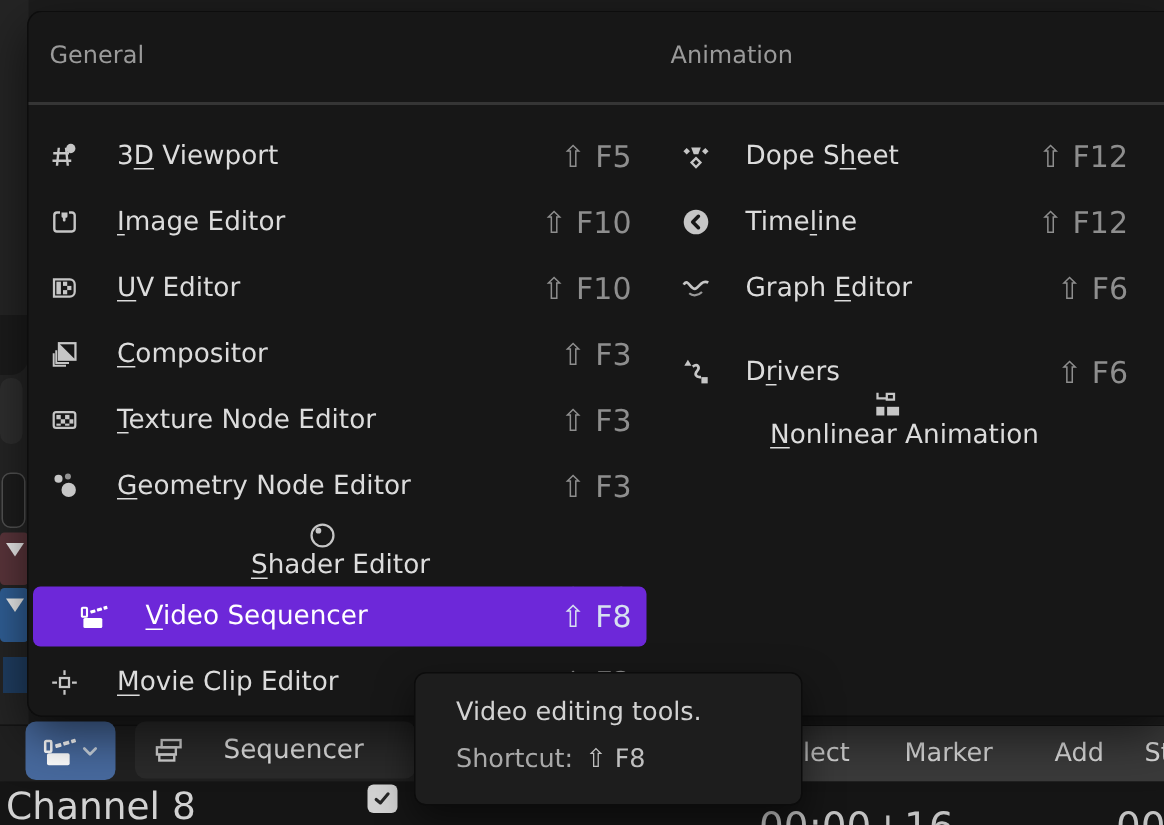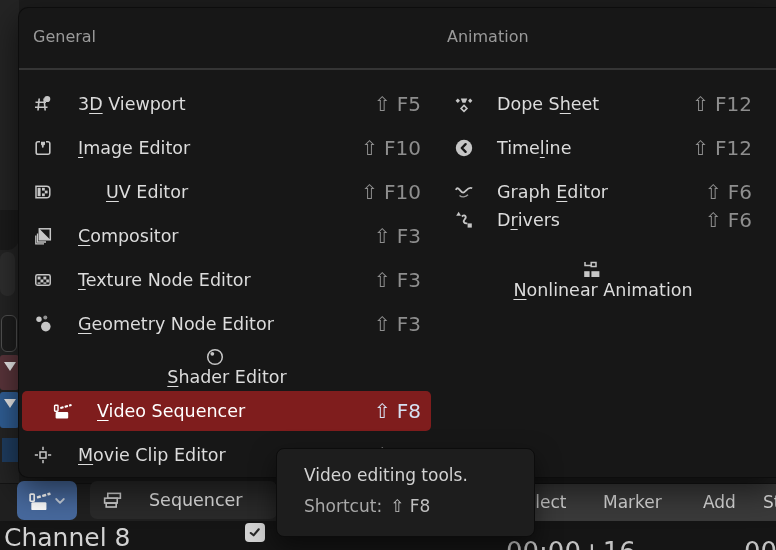--- a/index.html
+++ b/index.html
@@ -55,21 +55,21 @@
   .mrow {
     height:40px; display:flex; align-items:center; z-index:11;
     padding:0 10px 0 9px; box-sizing:border-box; border-radius:5px; cursor:default;
   }
   .mrow.c2 { padding:0 2px 0 8px; }
   .micon { width:20px; height:20px; color:#c6c6c6; margin-right:25px; flex:none; }
   .c2 .micon { margin-right:23px; }
   .mlabel { font-size:17.5px; color:#dcdcdc; white-space:nowrap; }
   .mshort { margin-left:auto; font-size:20px; color:#8e8e8e; white-space:nowrap; }
   .accel { text-decoration:underline; text-underline-offset:3px; text-decoration-thickness:1px; }
-  .mrow.selected { background:#7f1d1d;padding-left:30px; }
+  .mrow.selected { background:#6d28d9;padding-left:30px; }
   .mrow.selected .mlabel, .mrow.selected .micon { color:#ffffff; }
   .mrow.selected .mshort { color:#d6e0f0; }
 
   
   .tooltip {
     left:276px; top:448px; width:259px; height:89px; background:#1d1d1d;
     border:1px solid #0c0c0c; border-radius:8px; box-sizing:border-box; z-index:30;
     padding:16px 0 0 27px; box-shadow:0 10px 24px rgba(0,0,0,.5);
   }
   .tt1 { font-size:17px; color:#d2d2d2; white-space:nowrap; }
@@ -160,21 +160,21 @@
 <div class="abs mrow" style="left:24px;top:128px;width:407px;">
   <span class="micon">
       <svg viewBox="0 0 20 20">
         <path d="M3.2 7.5 V14.5 A1.8 1.8 0 0 0 5 16.3 H15 A1.8 1.8 0 0 0 16.8 14.5 V7.5 M3.2 7.5 V5.5 A1.8 1.8 0 0 1 5 3.7 H7 M16.8 7.5 V5.5 A1.8 1.8 0 0 0 15 3.7 H13" fill="none" stroke="currentColor" stroke-width="1.6"></path>
         <path d="M8 3.7 h4 v2.5 a1 1 0 0 1 -1 1 h-0.3 v1.6 a0.9 0.9 0 0 1 -1.8 0 V7.2 H8.7 a1 1 0 0 1 -0.7 -1 z" fill="currentColor"></path>
       </svg>
     </span>
   <span class="mlabel"><span></span><span class="accel">I</span><span>mage Editor</span></span>
   <span class="mshort">⇧ F10</span>
 </div>
-<div class="abs mrow" style="left:24px;top:172px;width:407px;gap:28px;">
+<div class="abs mrow" style="left:24px;top:172px;width:407px;">
   <span class="micon">
       <svg viewBox="0 0 20 20">
         <path d="M3 4.2 H13.5 A3.3 3.3 0 0 1 16.8 7.5 V12.5 A3.3 3.3 0 0 1 13.5 15.8 H3 Z" fill="none" stroke="currentColor" stroke-width="1.5"></path>
         <rect x="4.6" y="5.8" width="3" height="8.4" fill="currentColor"></rect>
         <g fill="currentColor">
           <rect x="9" y="5.8" width="2.8" height="2.8"></rect>
           <rect x="11.8" y="8.6" width="2.8" height="2.8"></rect>
           <rect x="9" y="11.4" width="2.8" height="2.8"></rect>
         </g>
       </svg>
@@ -283,21 +283,21 @@
 <div class="abs mrow c2" style="left:446px;top:172px;width:308px;">
   <span class="micon">
       <svg viewBox="0 0 20 20" fill="none" stroke="currentColor">
         <path d="M1.8 7.8 C4.5 2.5 7 12.5 10 10.3 C12.5 8.5 14.5 4.5 18.2 6.3" stroke-width="1.8"></path>
         <path d="M5.5 13.5 c2.5 2.2 6 1.6 8.5 -0.8" stroke-width="1.5" opacity="0.75"></path>
       </svg>
     </span>
   <span class="mlabel"><span>Graph </span><span class="accel">E</span><span>ditor</span></span>
   <span class="mshort">⇧ F6</span>
 </div>
-<div class="abs mrow c2" style="left:446px;top:200px;width:308px;">
+<div class="abs mrow c2" style="left:446px;top:228px;width:308px;">
   <span class="micon">
       <svg viewBox="0 0 20 20">
         <path d="M4.6 1.8 l2.4 4 h-4.8 z" fill="currentColor"></path>
         <path d="M7.8 6.4 c3.4 -2.4 5 0.6 3 2.8 c-2 2.2 -1 4.6 2.6 4.2" fill="none" stroke="currentColor" stroke-width="1.8"></path>
         <rect x="13.6" y="13.4" width="4.2" height="4.2" fill="currentColor"></rect>
       </svg>
     </span>
   <span class="mlabel"><span>D</span><span class="accel">r</span><span>ivers</span></span>
   <span class="mshort">⇧ F6</span>
 </div>

